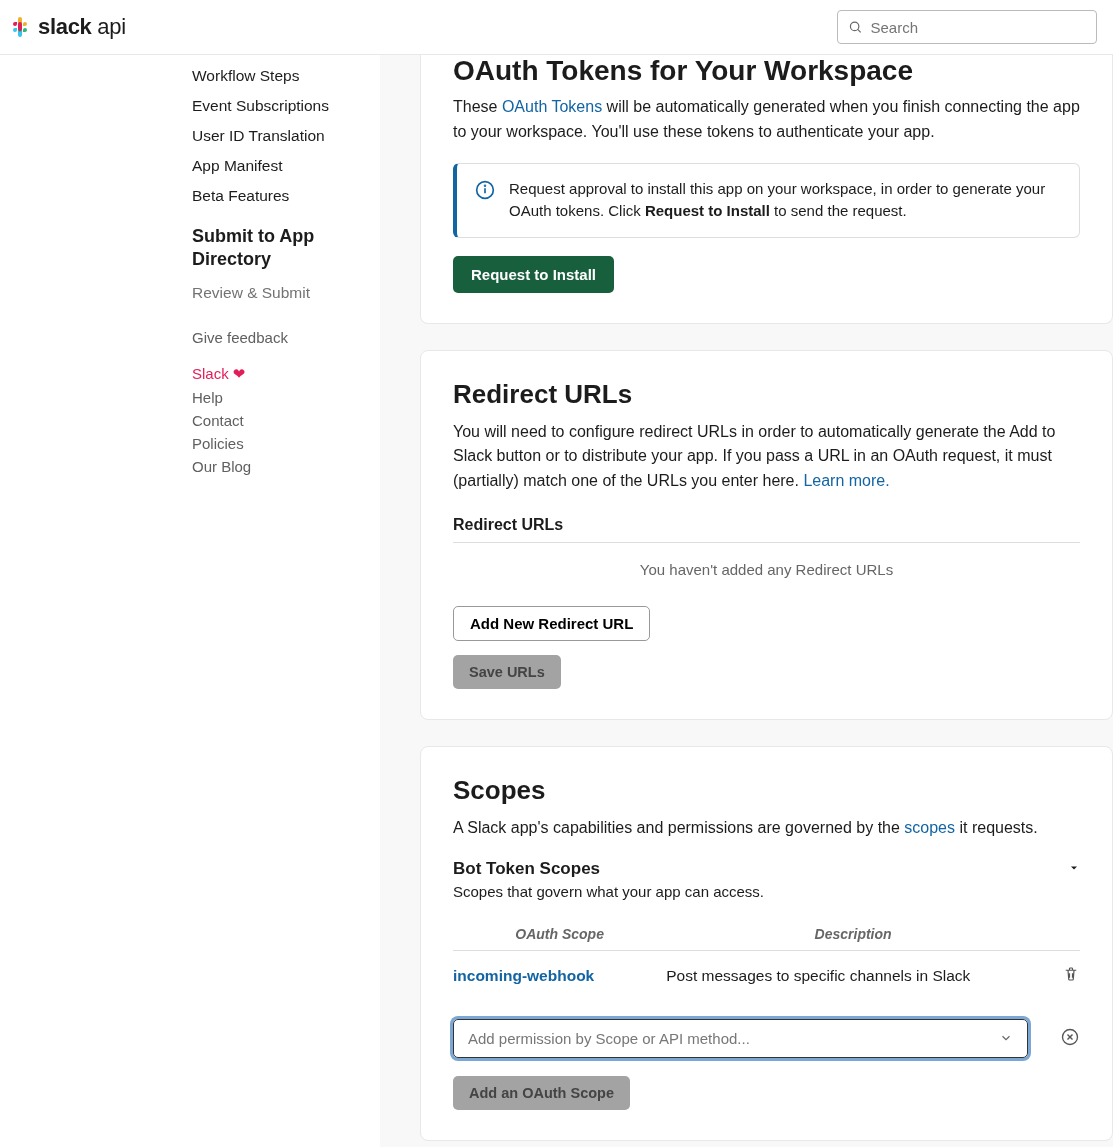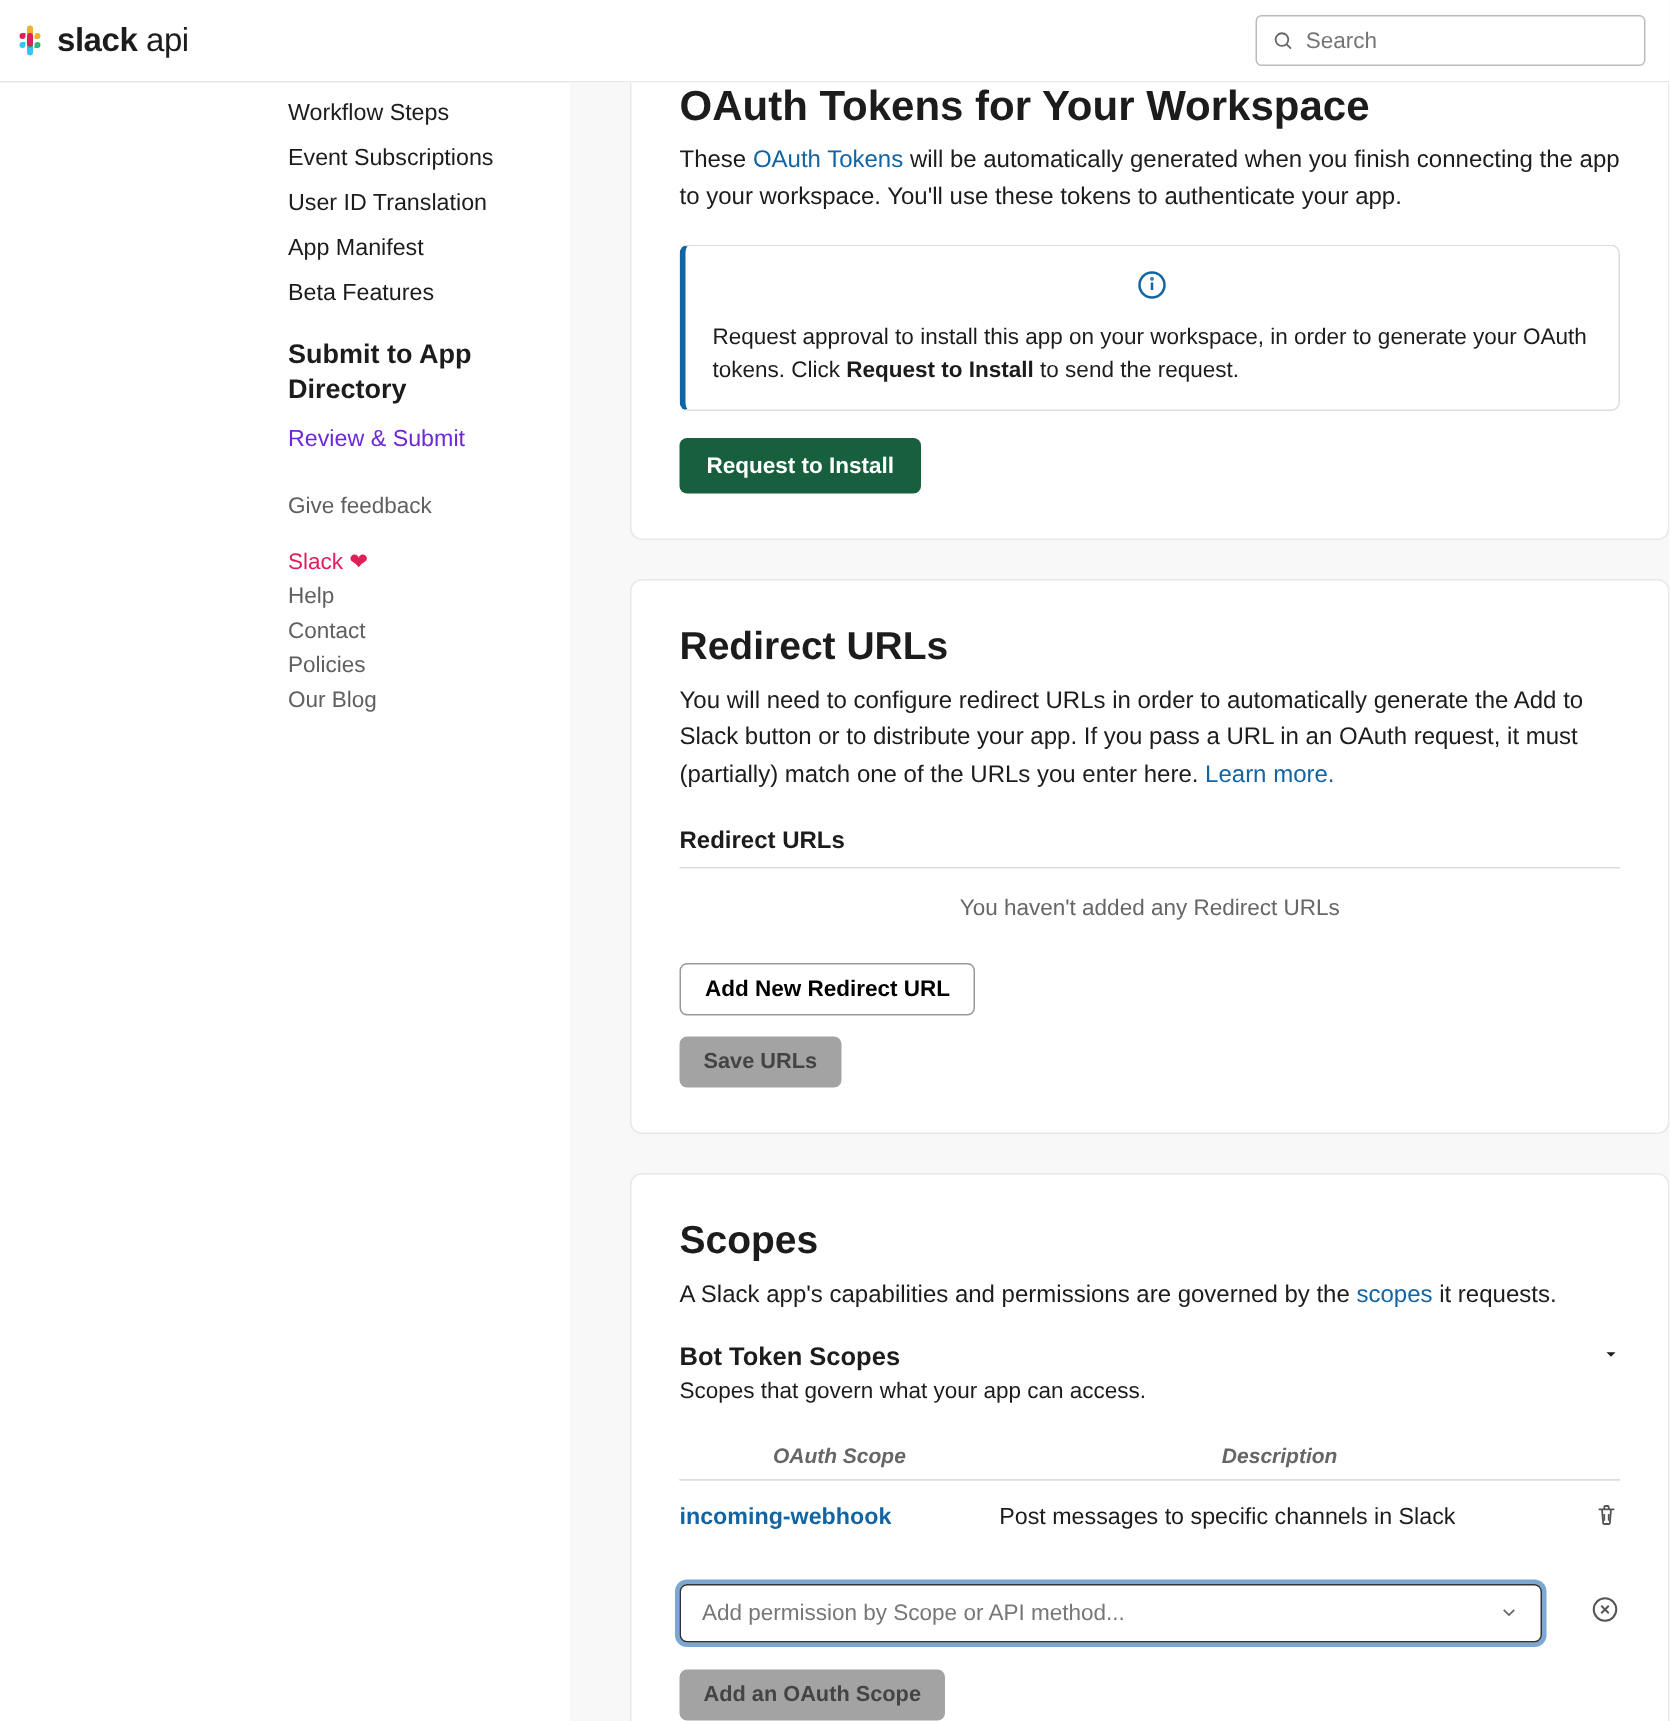--- a/index.html
+++ b/index.html
@@ -48,21 +48,21 @@
   background: #1264a3;
   color: #fff;
   font-weight: 700;
 }
 .sidebar-heading {
   font-weight: 700;
   font-size: 18px;
   padding: 14px 12px 6px 12px;
   line-height: 1.3;
 }
-.sidebar-sub { padding: 6px 12px; color: #6d28d9; font-size: 15.5px; cursor: pointer; }
+.sidebar-sub { padding: 6px 12px; color: #737373; font-size: 15.5px; cursor: pointer; }
 .sidebar-footer { padding: 18px 12px 4px 12px; }
 .sidebar-footer a { color: #616061; display: block; padding: 3px 0; font-size: 15px; cursor: pointer; }
 .sidebar-footer .give { color: #616061; padding-bottom: 16px; display:block; }
 .sidebar-footer .slack-link { color: #e01e5a; font-weight: 500; }
 
 .main {
   flex: 1;
   background: #f8f8f8;
   padding: 0 0 40px 0;
 }
@@ -76,23 +76,22 @@
 .card h2 { font-size: 26px; font-weight: 800; margin-bottom: 10px; }
 .card p { font-size: 16px; line-height: 1.55; }
 .link { color: #1264a3; cursor: pointer; }
 .info-banner {
   display: flex;
   border: 1px solid #ddd;
   border-left: 4px solid #1264a3;
   border-radius: 6px;
   padding: 14px 18px;
   margin: 18px 0;
-  align-items: center;
+  align-items: flex-start;
   gap: 14px;
-  flex-direction: column;
 }
 .info-banner .info-icon { width: 20px; height: 20px; flex-shrink: 0; margin-top: 2px; }
 .info-banner .banner-text { font-size: 15px; line-height: 1.5; }
 .btn-primary {
   background: #185f3d; color: #fff; border: none;
   padding: 10px 18px; font-weight: 700; font-size: 15px;
   border-radius: 5px; cursor: pointer;
 }
 .btn-outline {
   background: #fff; border: 1px solid #999;

